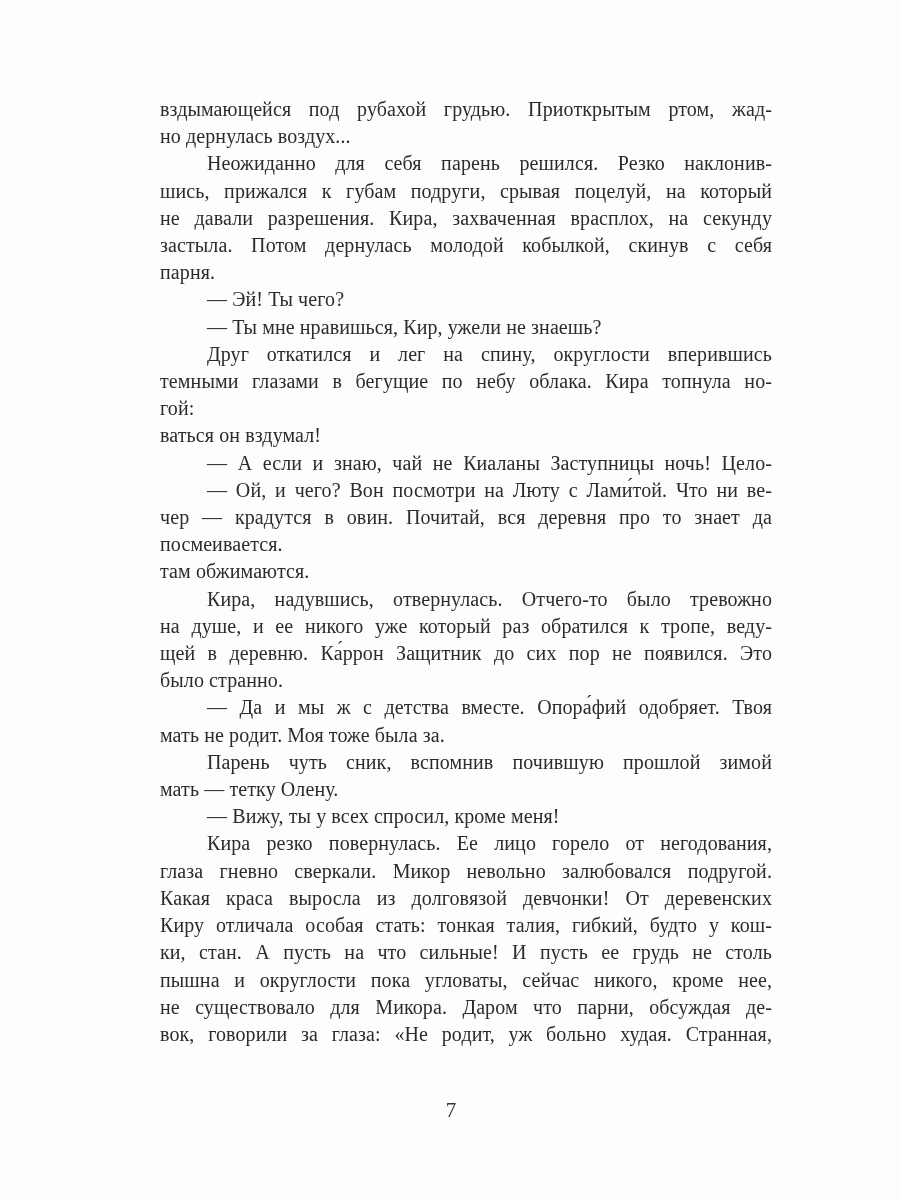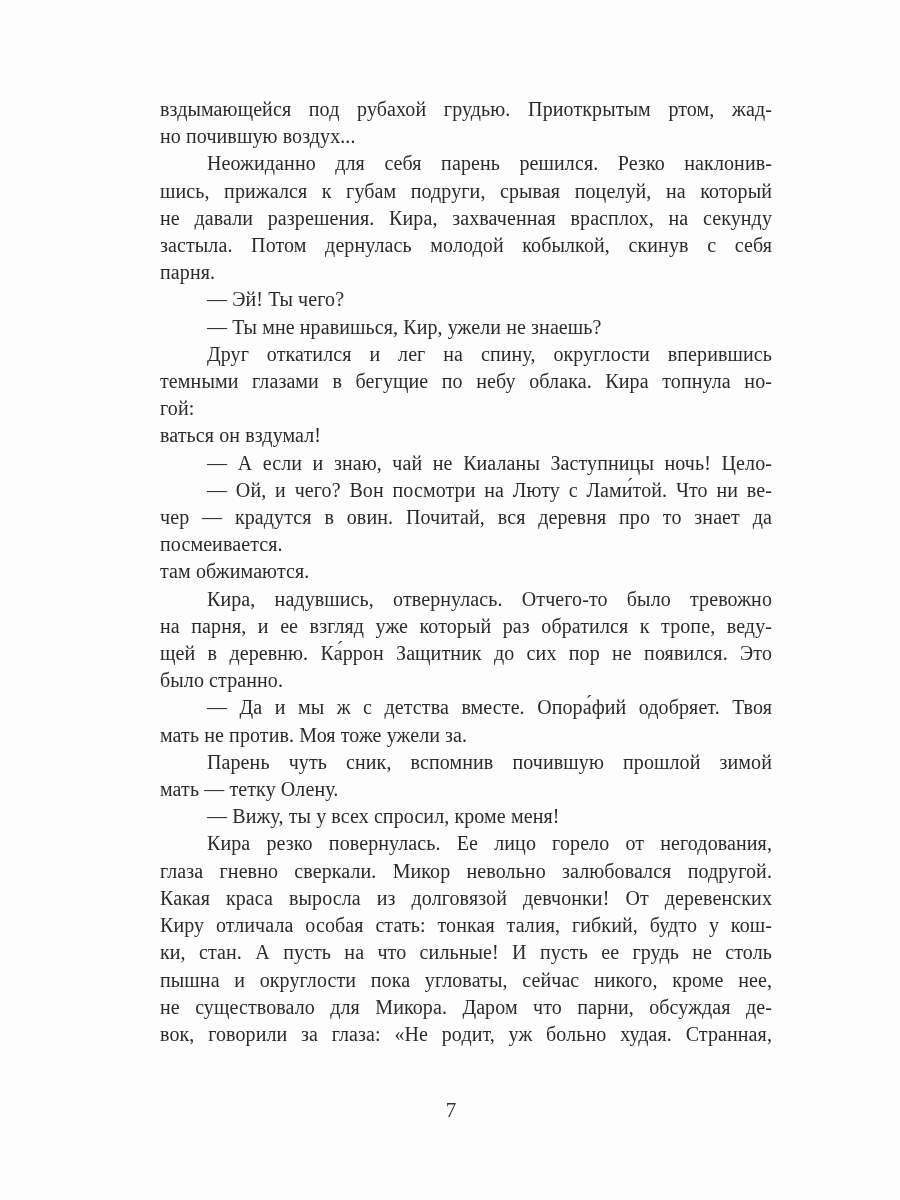--- a/index.html
+++ b/index.html
@@ -54,21 +54,21 @@
     color: #333333;
   }
 </style>
 </head>
 <body>
 
 <div class="page">
   <main class="text-block" id="text-block">
       <div class="paragraph">
         <div class="text-line">вздымающейся под рубахой грудью. Приоткрытым ртом, жад-</div>
-        <div class="text-line last">но почившую воздух...</div>
+        <div class="text-line last">но дернулась воздух...</div>
       </div>
       <div class="paragraph">
         <div class="text-line indent">Неожиданно для себя парень решился. Резко наклонив-</div>
         <div class="text-line">шись, прижался к губам подруги, срывая поцелуй, на который</div>
         <div class="text-line">не давали разрешения. Кира, захваченная врасплох, на секунду</div>
         <div class="text-line">застыла. Потом дернулась молодой кобылкой, скинув с себя</div>
         <div class="text-line last">парня.</div>
       </div>
       <div class="paragraph">
         <div class="text-line indent last">— Эй! Ты чего?</div>
@@ -88,27 +88,27 @@
       <div class="paragraph">
         <div class="text-line indent">— Ой, и чего? Вон посмотри на Люту с Лами́той. Что ни ве-</div>
         <div class="text-line">чер — крадутся в овин. Почитай, вся деревня про то знает да</div>
         <div class="text-line last">посмеивается.</div>
       </div>
       <div class="paragraph">
         <div class="text-line last">там обжимаются.</div>
       </div>
       <div class="paragraph">
         <div class="text-line indent">Кира, надувшись, отвернулась. Отчего-то было тревожно</div>
-        <div class="text-line">на парня, и ее взгляд уже который раз обратился к тропе, веду-</div>
+        <div class="text-line">на душе, и ее никого уже который раз обратился к тропе, веду-</div>
         <div class="text-line">щей в деревню. Ка́ррон Защитник до сих пор не появился. Это</div>
         <div class="text-line last">было странно.</div>
       </div>
       <div class="paragraph">
         <div class="text-line indent">— Да и мы ж с детства вместе. Опора́фий одобряет. Твоя</div>
-        <div class="text-line last">мать не против. Моя тоже ужели за.</div>
+        <div class="text-line last">мать не родит. Моя тоже была за.</div>
       </div>
       <div class="paragraph">
         <div class="text-line indent">Парень чуть сник, вспомнив почившую прошлой зимой</div>
         <div class="text-line last">мать — тетку Олену.</div>
       </div>
       <div class="paragraph">
         <div class="text-line indent last">— Вижу, ты у всех спросил, кроме меня!</div>
       </div>
       <div class="paragraph">
         <div class="text-line indent">Кира резко повернулась. Ее лицо горело от негодования,</div>

